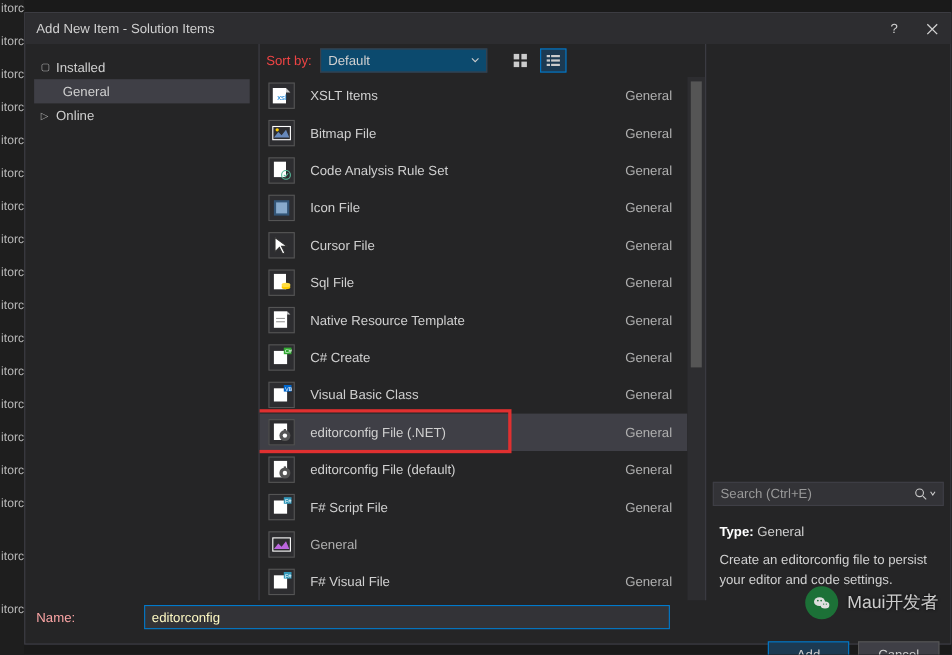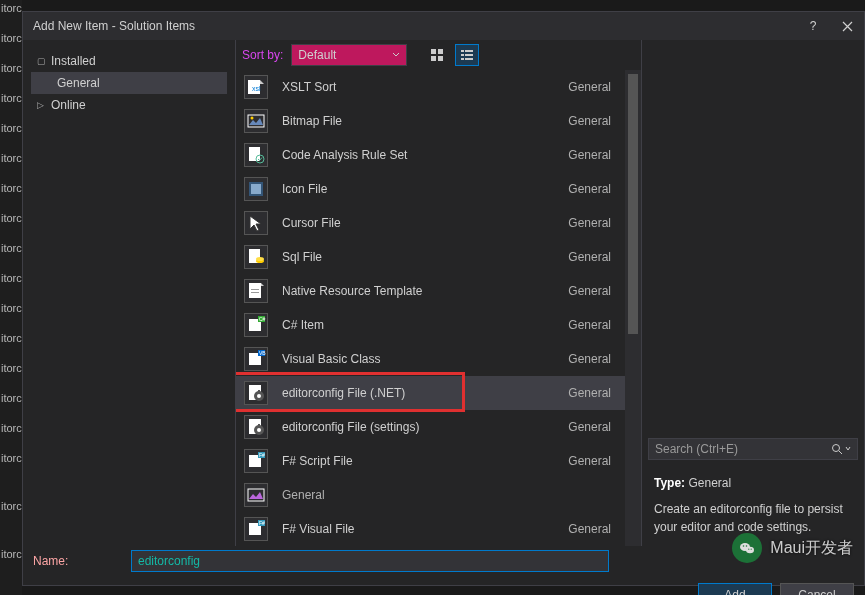--- a/index.html
+++ b/index.html
@@ -18,22 +18,22 @@
   .main-row { flex: 1; display: flex; overflow: hidden; }
   
   .left-panel { width: 212px; padding: 10px 8px; }
   .tree-item { display: flex; align-items: center; padding: 4px 6px; color: #d0d0d0; cursor: default; }
   .tree-item.sub { padding-left: 26px; }
   .tree-item.selected { background: #3f3f46; }
   .tree-arrow { width: 10px; display: inline-block; margin-right: 4px; font-size: 9px; color: #aaa; }
   
   .center-panel { flex: 1; display: flex; flex-direction: column; border-left: 1px solid #3f3f46; border-right: 1px solid #3f3f46; }
   .toolbar { height: 30px; display: flex; align-items: center; padding: 0 6px; gap: 6px; }
-  .sortlabel { color: #d946ef; margin-right: 2px; }
-  .sortdd { background: #be185d; border: 1px solid #3f3f46; color: #d0d0d0; height: 22px; width: 116px; padding: 0 6px; display: flex; align-items: center; justify-content: space-between; font-size: 12px; }
+  .sortlabel { color: #ef4444; margin-right: 2px; }
+  .sortdd { background: #0c4a6e; border: 1px solid #3f3f46; color: #d0d0d0; height: 22px; width: 152px; padding: 0 6px; display: flex; align-items: center; justify-content: space-between; font-size: 12px; }
   .view-btn { width: 24px; height: 22px; border: 1px solid transparent; display: flex; align-items: center; justify-content: center; }
   .view-btn.active { border: 1px solid #007acc; background: #1c3a52; }
   
   .list-wrap { flex: 1; position: relative; display: flex; overflow: hidden; }
   .item-list { flex: 1; overflow-y: hidden; }
   .item-row { height: 34px; display: flex; align-items: center; padding: 0 10px 0 8px; color: #d0d0d0; cursor: default; position: relative; }
   .item-row.selected { background: #3f3f46; }
   .item-icon { width: 24px; height: 24px; margin-right: 14px; display: flex; align-items: center; justify-content: center; background: #2d2d30; border: 1px solid #555; position: relative; }
   .item-label { flex: 1; }
   .item-cat { color: #b0b0b0; font-size: 12px; margin-right: 4px; }
@@ -43,21 +43,21 @@
   
   .right-panel { width: 222px; display: flex; flex-direction: column; justify-content: flex-end; }
   .search-row { height: 30px; display: flex; align-items: center; padding: 0 6px; }
   .search-box { flex: 1; height: 22px; background: #333337; border: 1px solid #3f3f46; color: #888; padding: 0 6px; display: flex; align-items: center; justify-content: space-between; font-size: 12px; }
   .desc { padding: 10px 12px; color: #d0d0d0; line-height: 1.5; }
   .desc .type-row { margin-bottom: 8px; }
   .desc b { color: #fff; font-weight: 600; }
   
   .name-row { height: 30px; display: flex; align-items: center; padding: 0 10px; gap: 8px; }
   .name-label { color: #fca5a5; width: 90px; }
-  .name-input { flex: 1; height: 22px; background: #333337; border: 1px solid #007acc; color: #14b8a6; padding: 0 6px; font-size: 12px; outline: none; max-width: 478px; }
+  .name-input { flex: 1; height: 22px; background: #333337; border: 1px solid #007acc; color: #fef9c3; padding: 0 6px; font-size: 12px; outline: none; max-width: 478px; }
   
   .button-row { height: 38px; display: flex; align-items: center; justify-content: flex-end; padding: 0 10px; gap: 8px; }
   .dlg-btn { min-width: 74px; height: 24px; background: #3f3f46; border: 1px solid #555; color: #d0d0d0; display: flex; align-items: center; justify-content: center; font-size: 12px; padding: 0 12px; }
   .dlg-btn.primary { background: #1c3a52; border-color: #007acc; }
   
   .watermark { position: absolute; right: 12px; bottom: 32px; display: flex; align-items: center; gap: 8px; opacity: 0.85; pointer-events: none; }
   .wm-circle { width: 30px; height: 30px; border-radius: 50%; background: #1b7f3a; display: flex; align-items: center; justify-content: center; color: #fff; font-size: 16px; }
   .wm-text { color: #e8e8e8; font-size: 16px; font-weight: 500; text-shadow: 0 0 3px #000; }
   
   svg { display: block; }
@@ -153,21 +153,21 @@
         <div class="list-wrap">
           <div class="item-list" id="item-list" style="position: relative;">
               <div class="item-row">
                 <div class="item-icon">
                   <svg width="20" height="20" viewBox="0 0 20 20">
                     <rect x="2" y="3" width="12" height="14" fill="#fff"></rect>
                     <path d="M14 3 L18 7 L14 7 Z" fill="#ccc"></path>
                     <text x="6" y="14" font-size="7" fill="#0078d4">xsl</text>
                   </svg>
                 </div>
-                <div class="item-label">XSLT Sort</div>
+                <div class="item-label">XSLT Items</div>
                 <div class="item-cat">General</div>
               </div>
               <div class="item-row">
                 <div class="item-icon">
                   <svg width="20" height="20" viewBox="0 0 20 20">
                     <rect x="2" y="4" width="16" height="12" fill="none" stroke="#fff"></rect>
                     <path d="M3 14 L7 9 L10 12 L14 7 L17 14 Z" fill="#68b"></path>
                     <circle cx="6" cy="7" r="1.5" fill="#fc0"></circle>
                   </svg>
                 </div>
@@ -228,21 +228,21 @@
                 <div class="item-cat">General</div>
               </div>
               <div class="item-row">
                 <div class="item-icon">
                   <svg width="20" height="20" viewBox="0 0 20 20">
                     <rect x="3" y="4" width="12" height="12" fill="#fff"></rect>
                     <rect x="12" y="1" width="7" height="6" fill="#3a3"></rect>
                     <text x="13" y="6" font-size="5" fill="#fff">C#</text>
                   </svg>
                 </div>
-                <div class="item-label">C# Item</div>
+                <div class="item-label">C# Create</div>
                 <div class="item-cat">General</div>
               </div>
               <div class="item-row">
                 <div class="item-icon">
                   <svg width="20" height="20" viewBox="0 0 20 20">
                     <rect x="3" y="4" width="12" height="12" fill="#fff"></rect>
                     <rect x="12" y="1" width="7" height="6" fill="#06c"></rect>
                     <text x="13" y="6" font-size="5" fill="#fff">VB</text>
                   </svg>
                 </div>
@@ -264,21 +264,21 @@
               <div class="highlight-box" style="left: -6px; right: 160px; top: 302px; height: 40px;"></div>
               <div class="item-row">
                 <div class="item-icon">
                   <svg width="20" height="20" viewBox="0 0 20 20">
                     <rect x="3" y="2" width="12" height="15" fill="#fff"></rect>
                     <circle cx="13" cy="13" r="5" fill="#555"></circle>
                     <circle cx="13" cy="13" r="2" fill="#fff"></circle>
                     <rect x="12" y="7" width="2" height="3" fill="#555"></rect>
                   </svg>
                 </div>
-                <div class="item-label">editorconfig File (settings)</div>
+                <div class="item-label">editorconfig File (default)</div>
                 <div class="item-cat">General</div>
               </div>
               <div class="item-row">
                 <div class="item-icon">
                   <svg width="20" height="20" viewBox="0 0 20 20">
                     <rect x="3" y="4" width="12" height="12" fill="#fff"></rect>
                     <rect x="12" y="1" width="7" height="6" fill="#39b"></rect>
                     <text x="13" y="6" font-size="5" fill="#fff">F#</text>
                   </svg>
                 </div>

